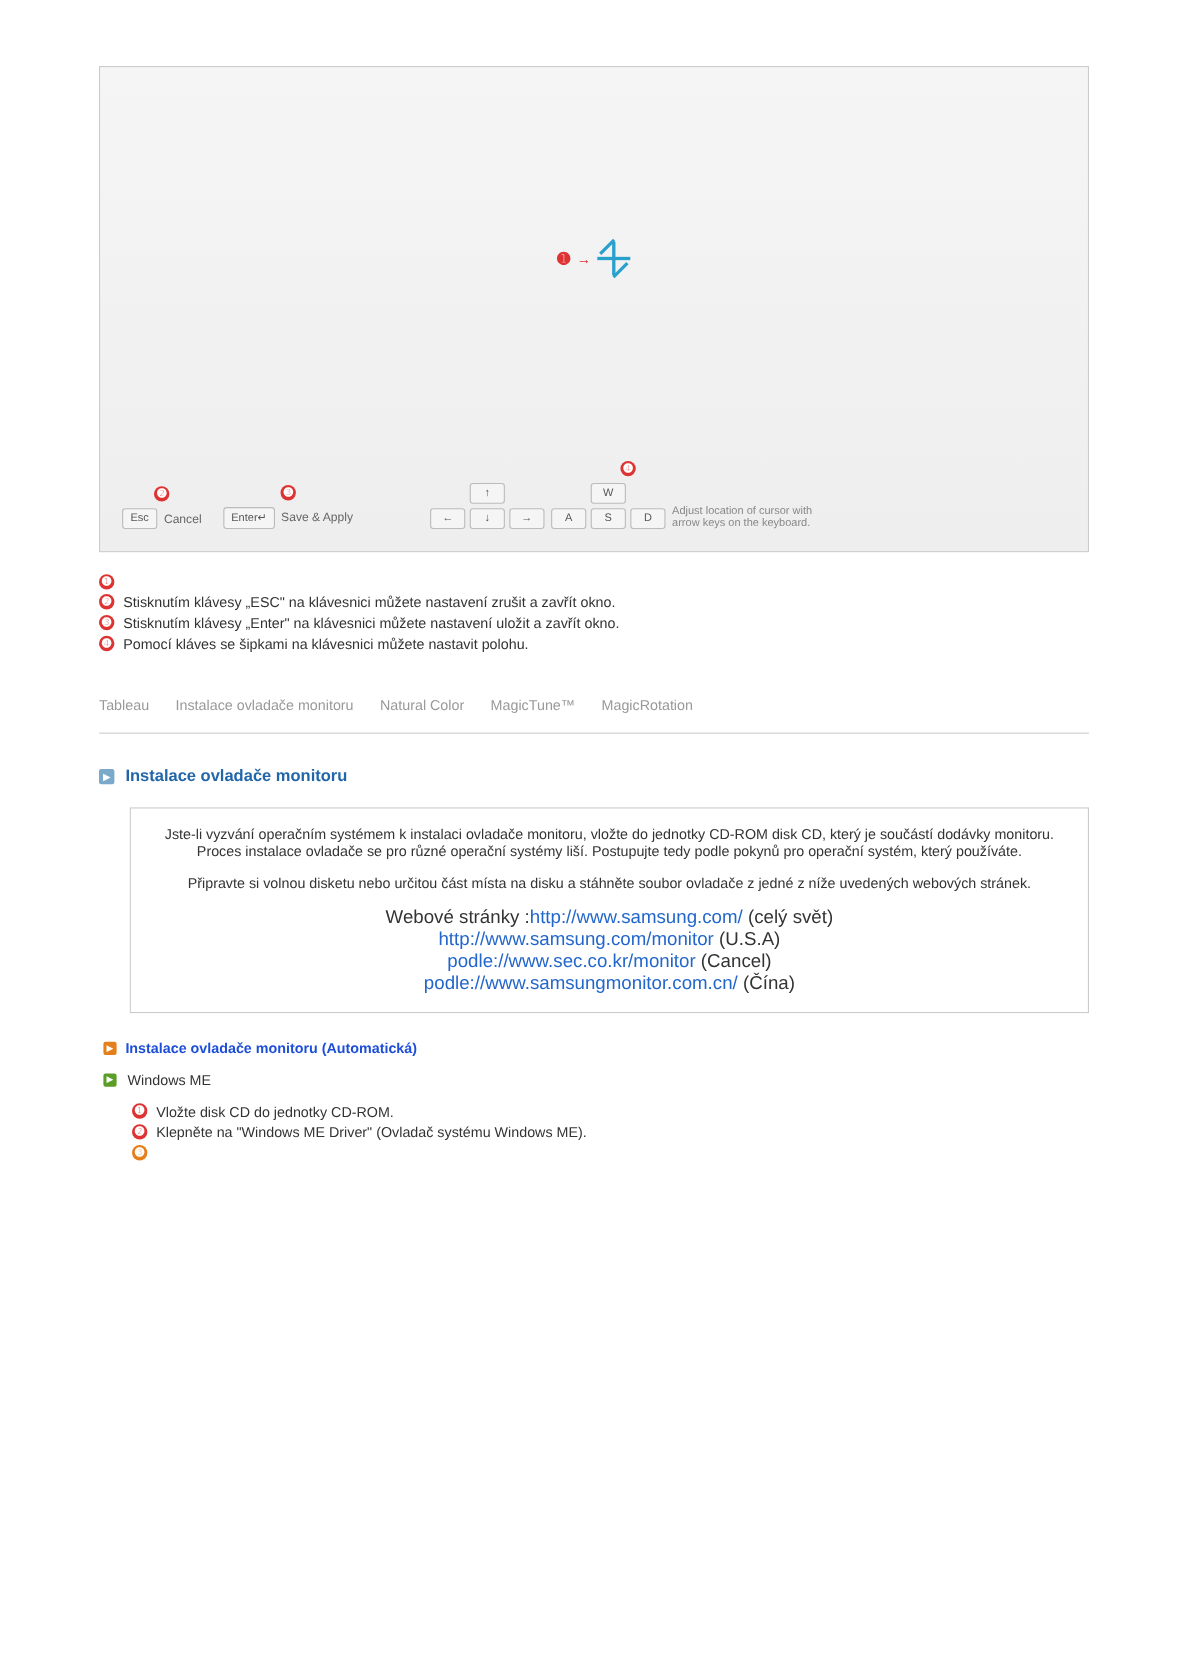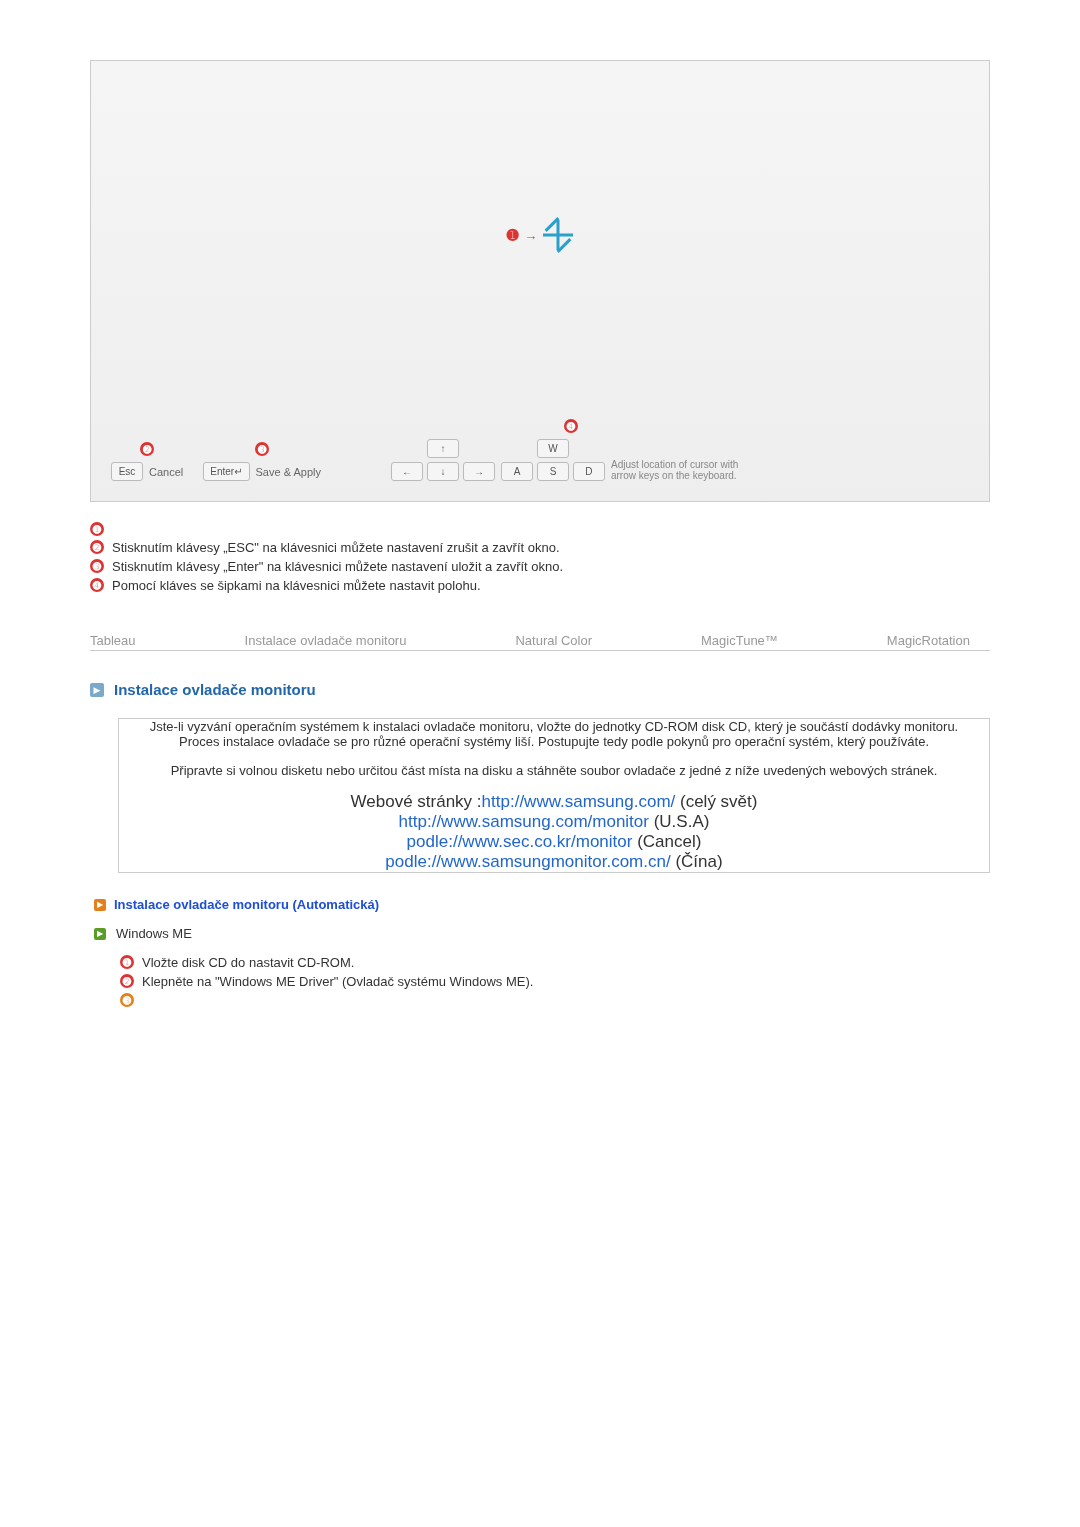--- a/index.html
+++ b/index.html
@@ -143,24 +143,24 @@
     display: flex;
     align-items: flex-start;
     gap: 8px;
     margin-bottom: 4px;
     font-size: 13px;
   }
 
   .tabs-row {
     border-bottom: 1px solid #ccc;
     display: flex;
-    justify-content: space-between;
-    gap: 9px;
+    justify-content: flex-start;
+    gap: 24px;
     margin-top: 40px;
-    padding-bottom: 2px;
+    padding-bottom: 18px;
     padding-right: 20px;
   }
   .tab {
     color: #999;
     font-size: 13px;
     cursor: pointer;
   }
 
   .section-header {
     display: flex;
@@ -181,21 +181,21 @@
     font-size: 9px;
   }
   .section-title {
     color: #2266aa;
     font-weight: bold;
     font-size: 15px;
   }
 
   .info-box {
     border: 1px solid #ccc;
-    padding: 0 20px;
+    padding: 16px 20px;
     font-size: 13px;
     margin-left: 28px;
   }
   .info-para {
     text-align: center;
     margin-bottom: 14px;
   }
   .links-row {
     text-align: center;
     font-size: 17px;
@@ -371,21 +371,21 @@
   </div>
 
   <div class="os-header">
     <span class="green-bullet">▶</span>
     <span>Windows ME</span>
   </div>
 
   <div class="steps">
     <div class="line">
       <span class="badge">➊</span>
-      <span>Vložte disk CD do nastavit CD-ROM.</span>
+      <span>Vložte disk CD do jednotky CD-ROM.</span>
     </div>
     <div class="line">
       <span class="badge">➋</span>
       <span>Klepněte na "Windows ME Driver" (Ovladač systému Windows ME).</span>
     </div>
     <div class="line">
       <span class="badge badge-orange">➌</span>
     </div>
   </div>
 

